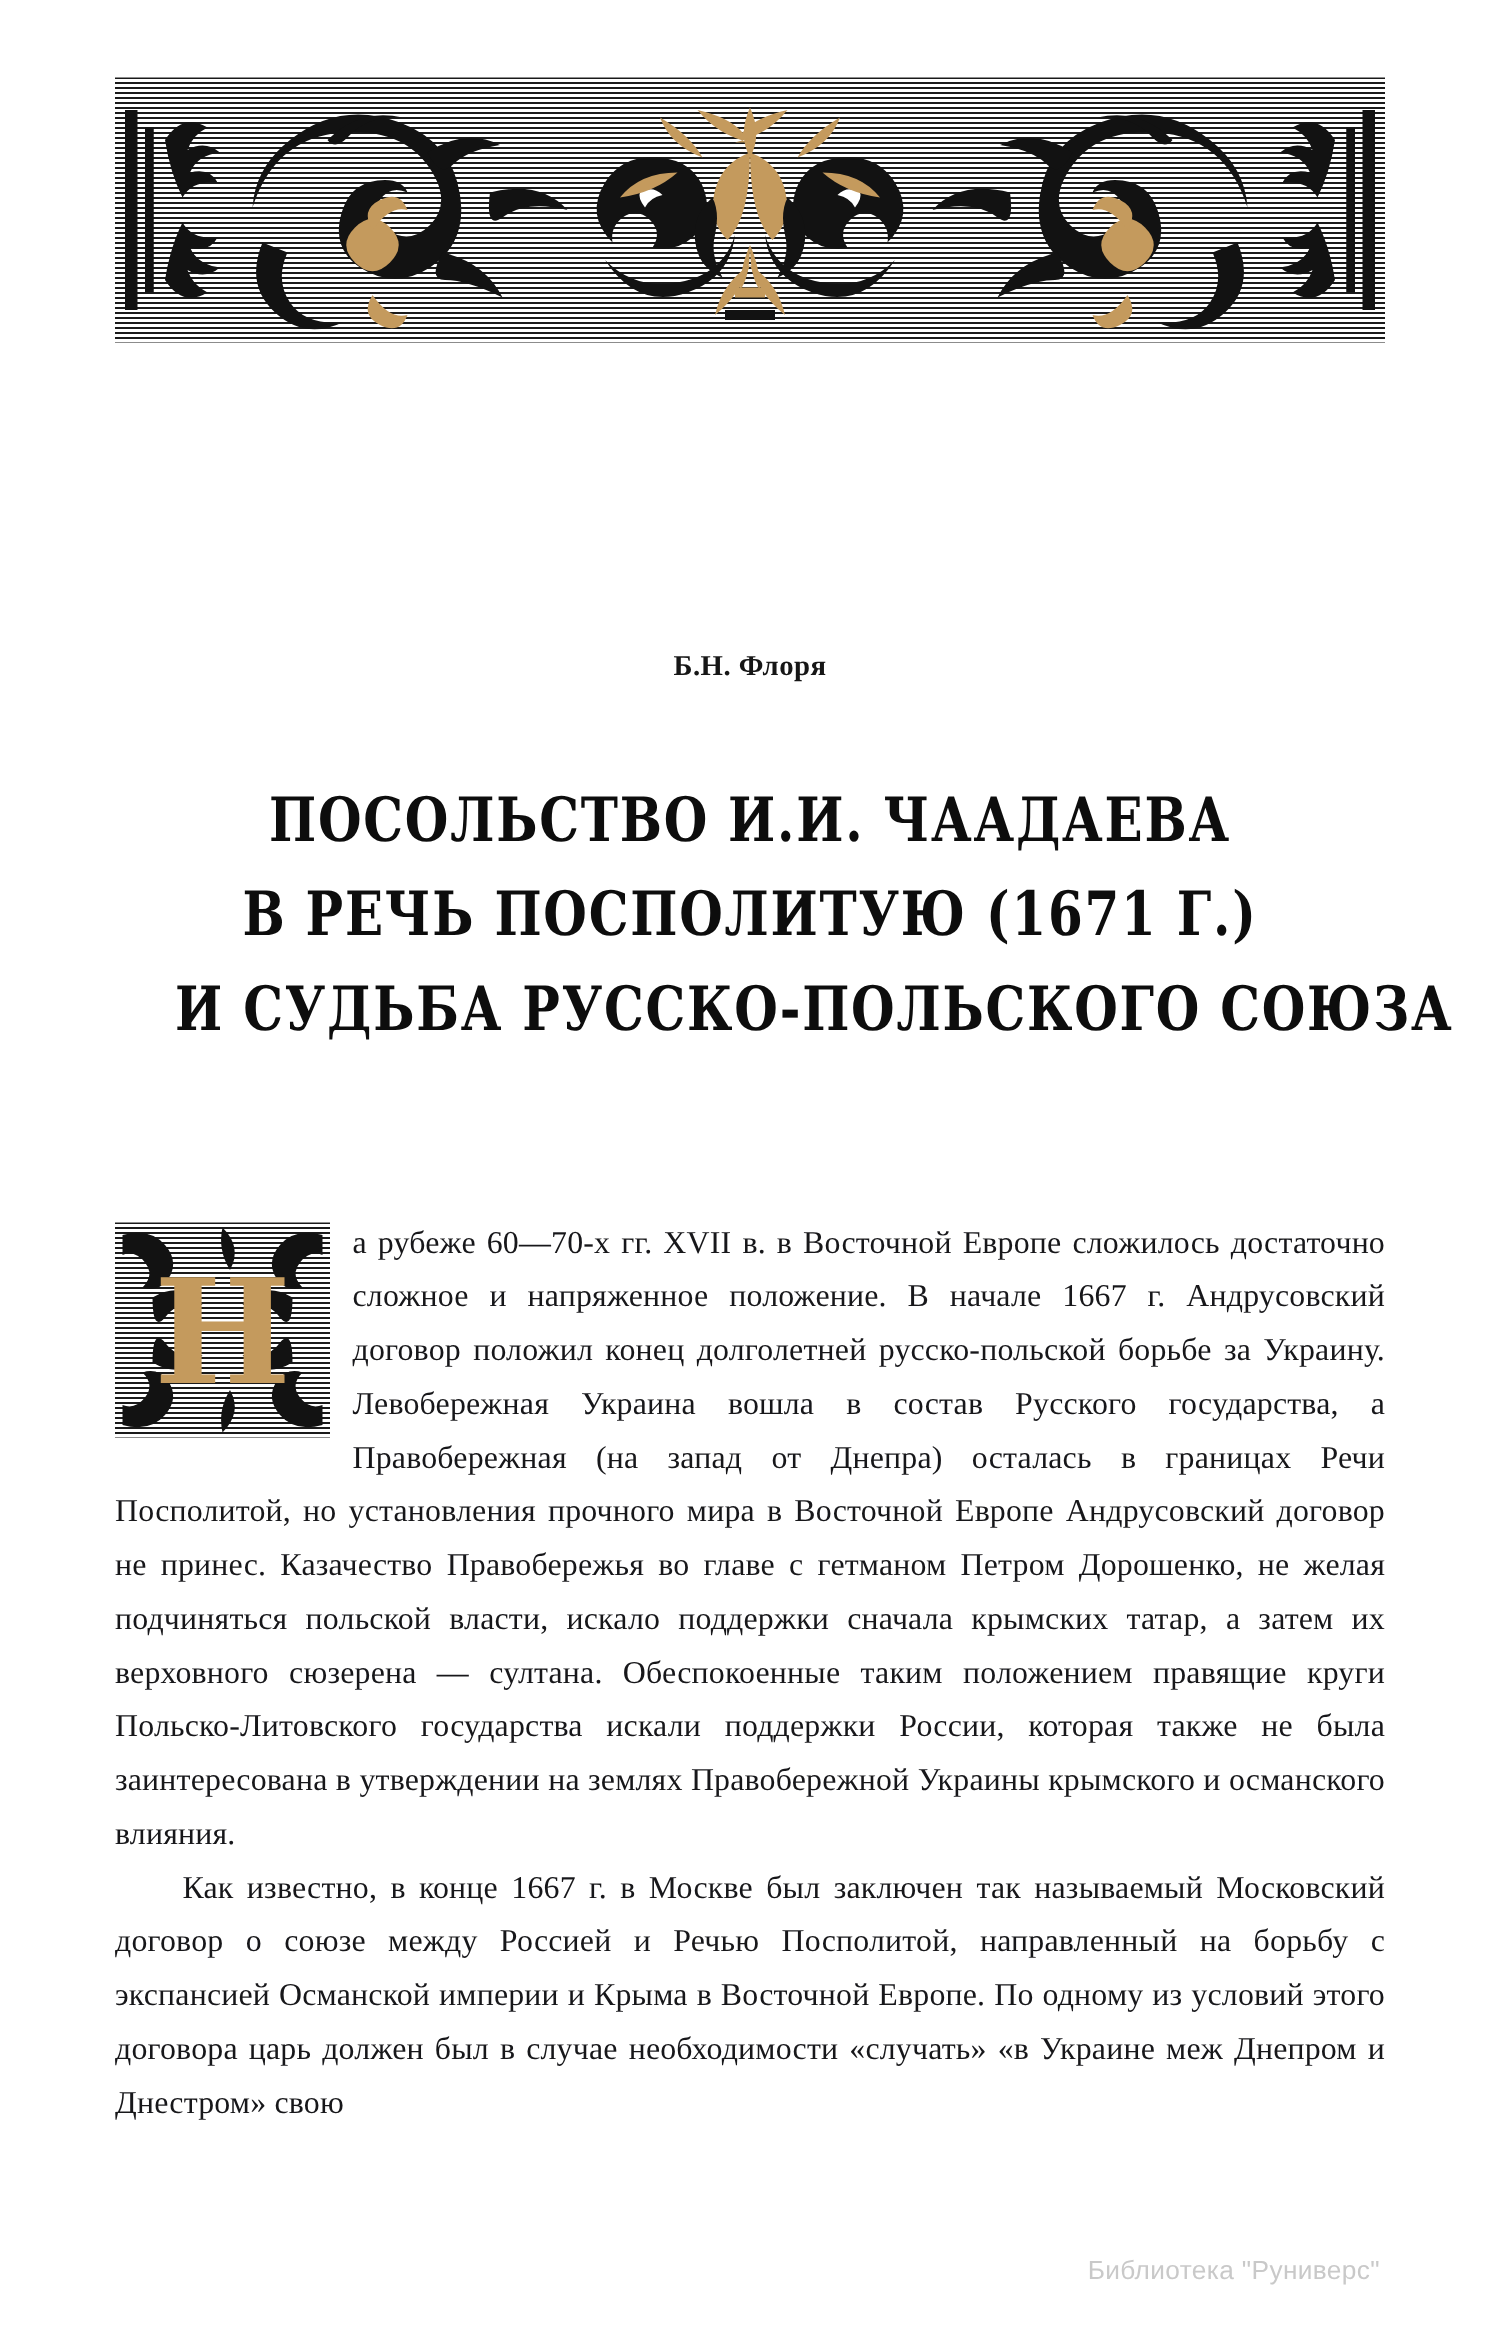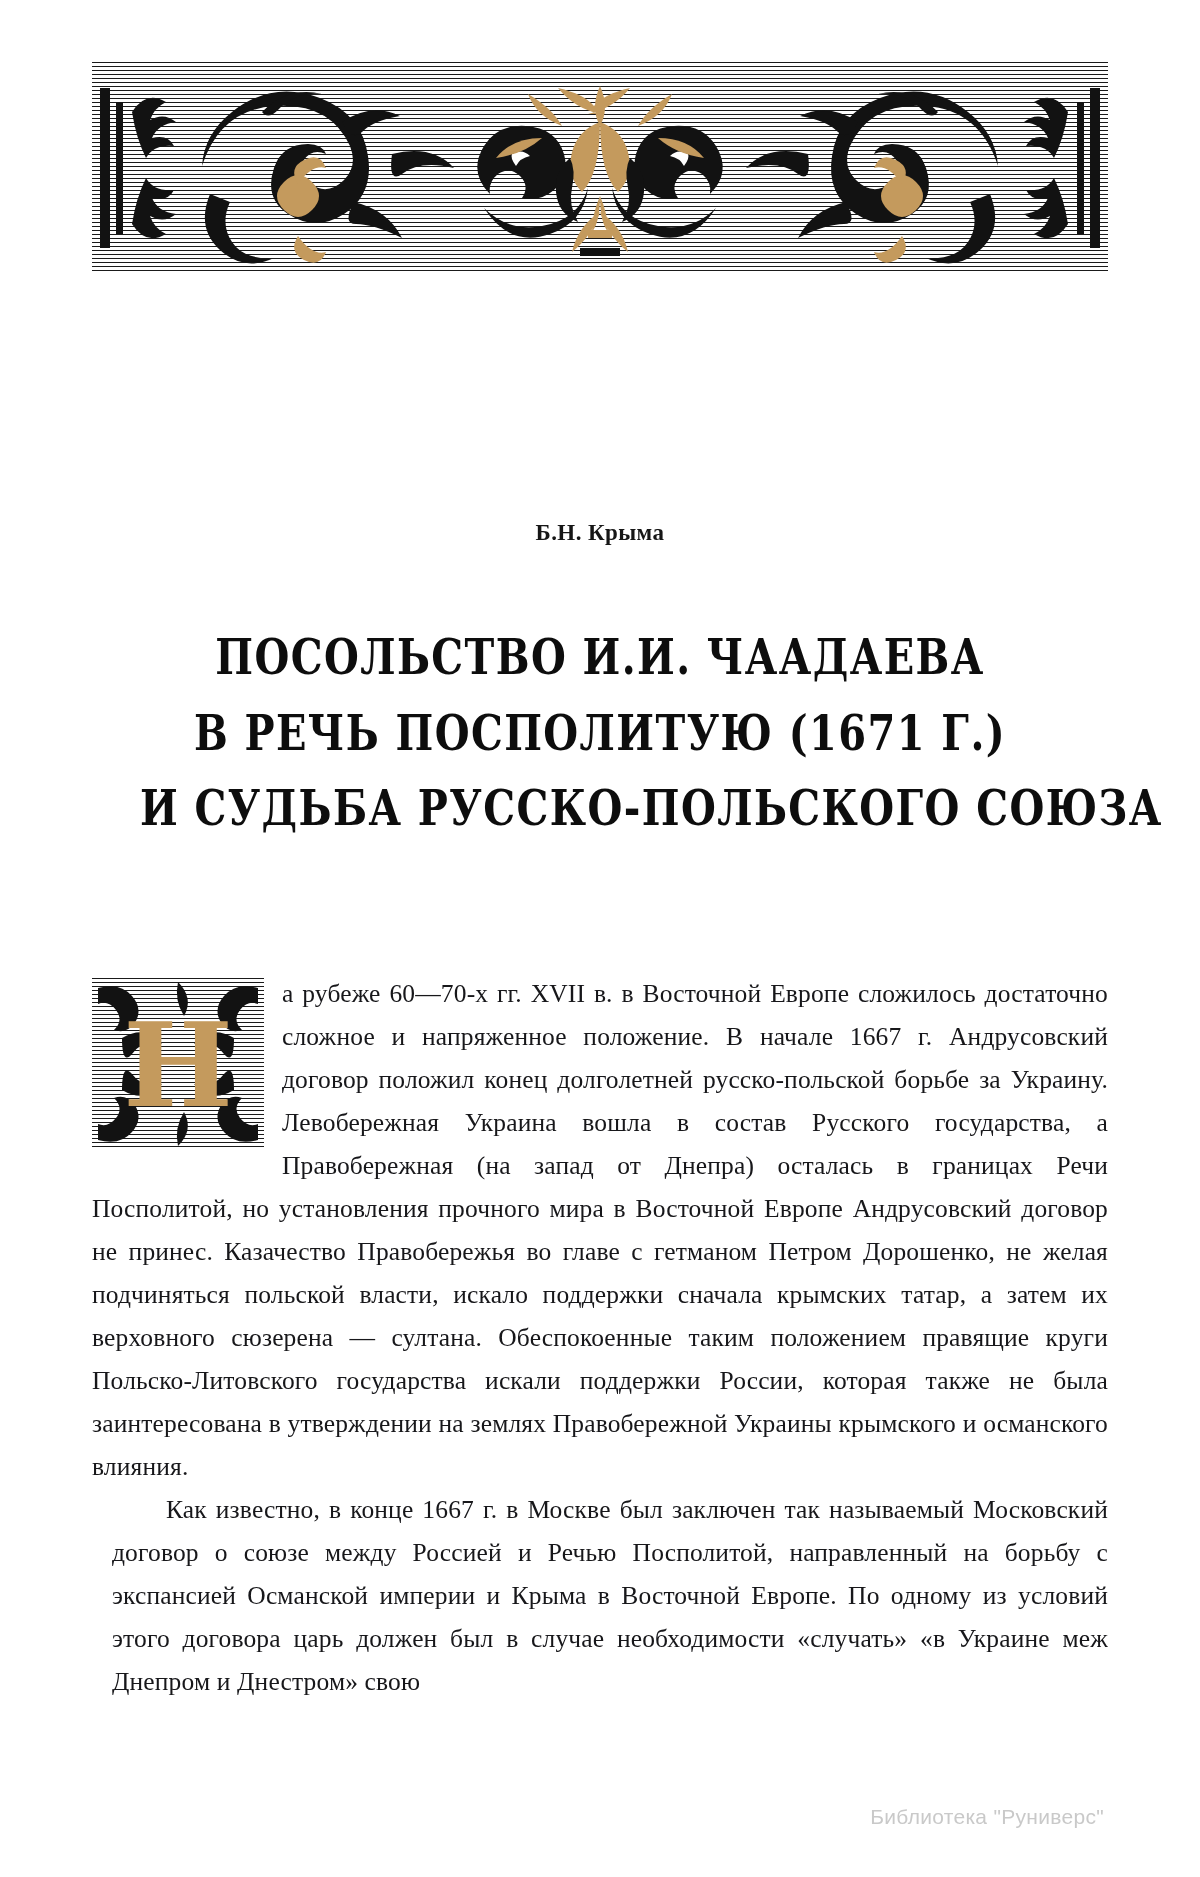--- a/index.html
+++ b/index.html
@@ -76,21 +76,21 @@
     top: 972px;
     width: 1016px;
     font-family: "Liberation Serif", serif;
     font-size: 25.5px;
     line-height: 43px;
     text-align: justify;
     color: #17171a;
     letter-spacing: 0.15px;
   }
   .body-text p { margin: 0; }
-  .body-text p.indent { text-indent: 54px; margin-left: 20px; }
+  .body-text p.indent { text-indent: 54px; }
 
   
   .dropcap {
     float: left;
     width: 172px;
     height: 172px;
     margin: 6px 18px 0 0;
     position: relative;
     background:
       repeating-linear-gradient(
@@ -194,21 +194,21 @@
         <path d="M206 174 q-10 16 6 24 q16 8 22 -8 q-14 4 -28 -16z"></path>
       </g>
       <g fill="#c49a5d" transform="translate(1016,0) scale(-1,1)">
         <path d="M192 148 q-14 -14 0 -28 q14 -14 28 0 q14 14 0 28 q-14 14 -28 0z"></path>
         <path d="M206 122 q-10 -16 6 -24 q16 -8 22 8 q-14 -4 -28 16z"></path>
         <path d="M206 174 q-10 16 6 24 q16 8 22 -8 q-14 4 -28 -16z"></path>
       </g>
     </svg>
   </div>
 
-  <div class="author">Б.Н. Крыма</div>
+  <div class="author">Б.Н. Флоря</div>
 
   <h1 class="title">
     <span class="line">ПОСОЛЬСТВО И.И. ЧААДАЕВА</span>
     <span class="line">В РЕЧЬ ПОСПОЛИТУЮ (1671 Г.)</span>
     <span class="line">И СУДЬБА РУССКО-ПОЛЬСКОГО СОЮЗА</span>
   </h1>
 
   <div class="body-text">
 
     <div class="dropcap">

